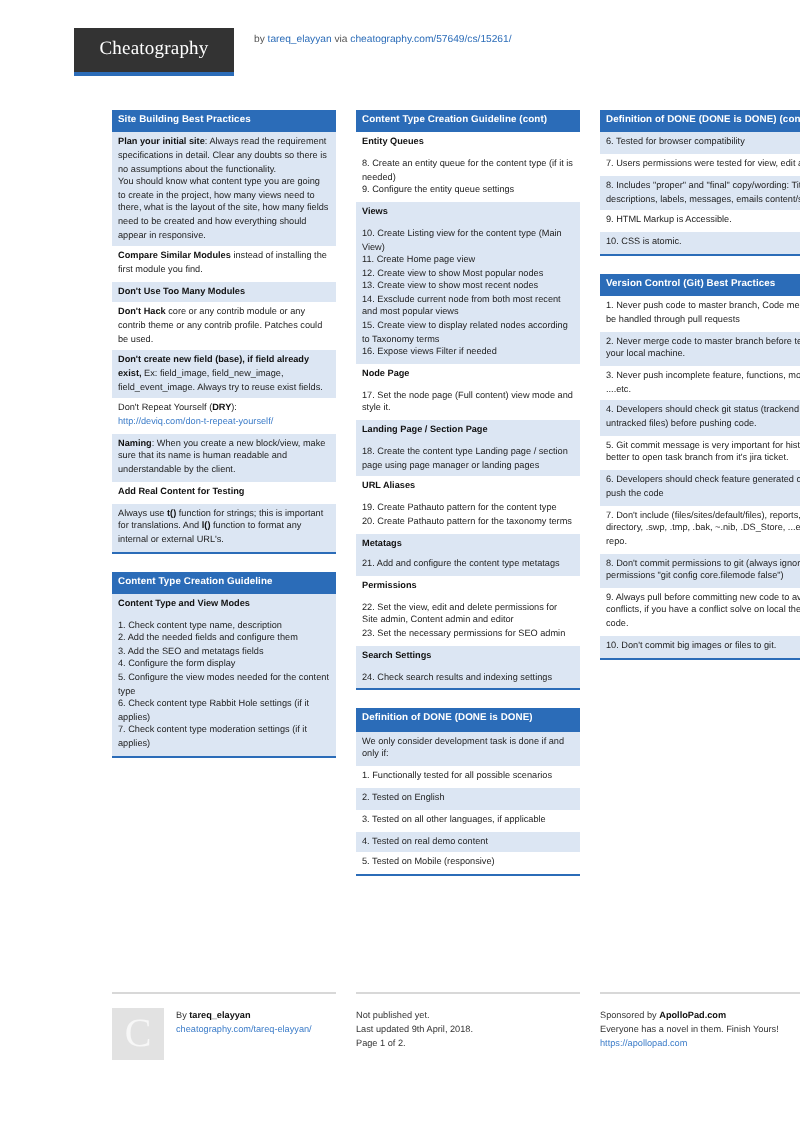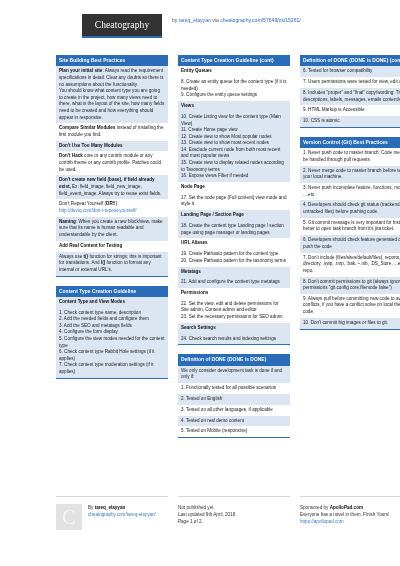--- a/index.html
+++ b/index.html
@@ -14,21 +14,21 @@
     position: relative;
     width: 400px; height: 566px;
     background: #fff;
     overflow: hidden;
   }
 
   
   .header {
     display: flex;
     align-items: flex-start;
-    padding: 14px 0 0 82px;
+    padding: 14px 0 0 37px;
     height: 48px;
   }
   .logo {
     width: 80px; height: 24px;
     background: #333333;
     border-bottom: 2px solid #2b6cb8;
     color: #ffffff;
     font-family: "Liberation Serif", serif;
     font-size: 9.5px;
     display: flex;

